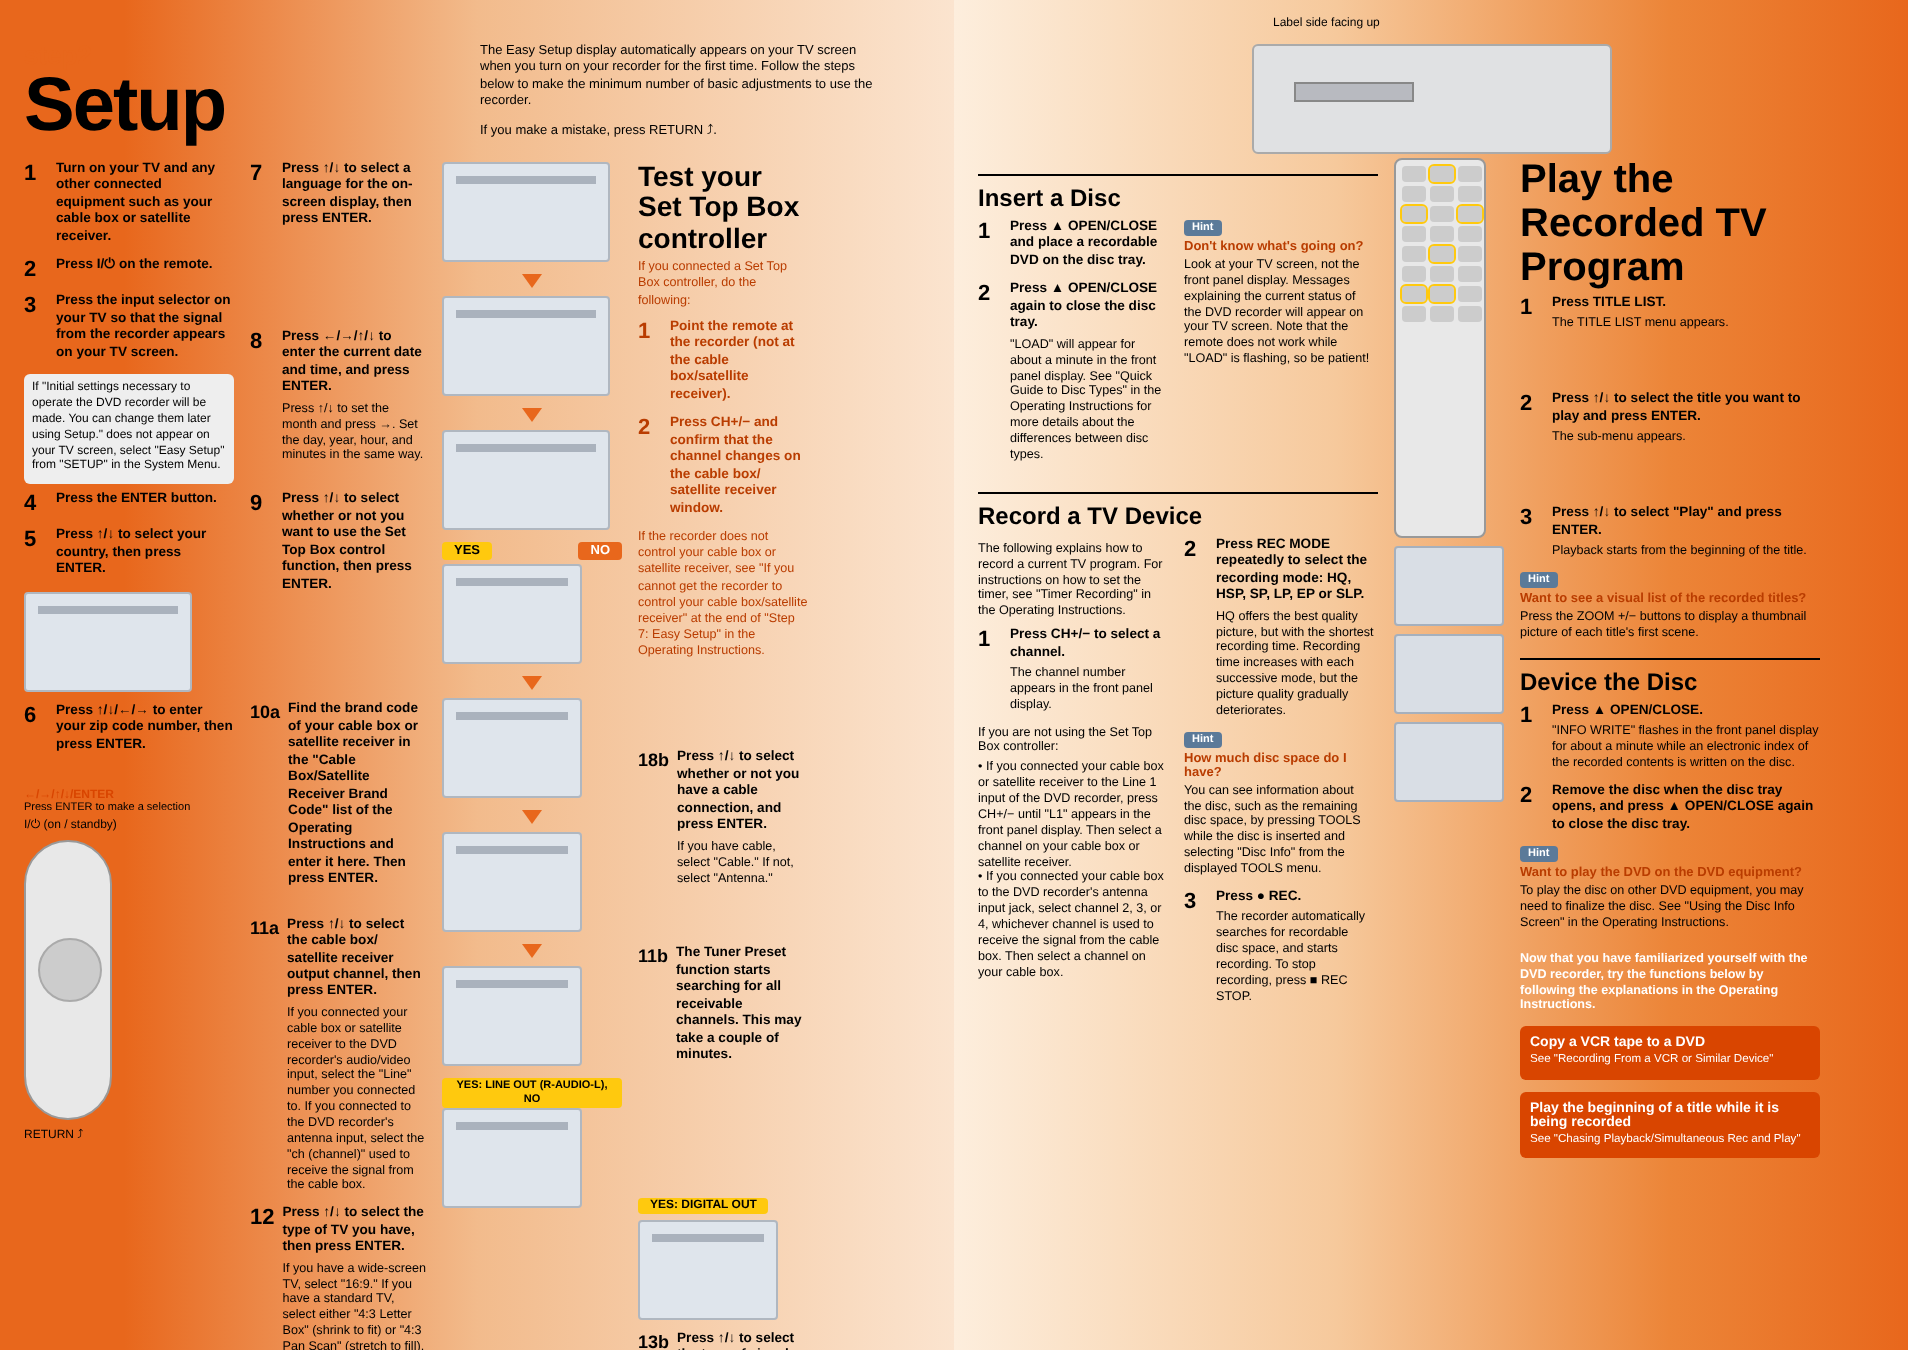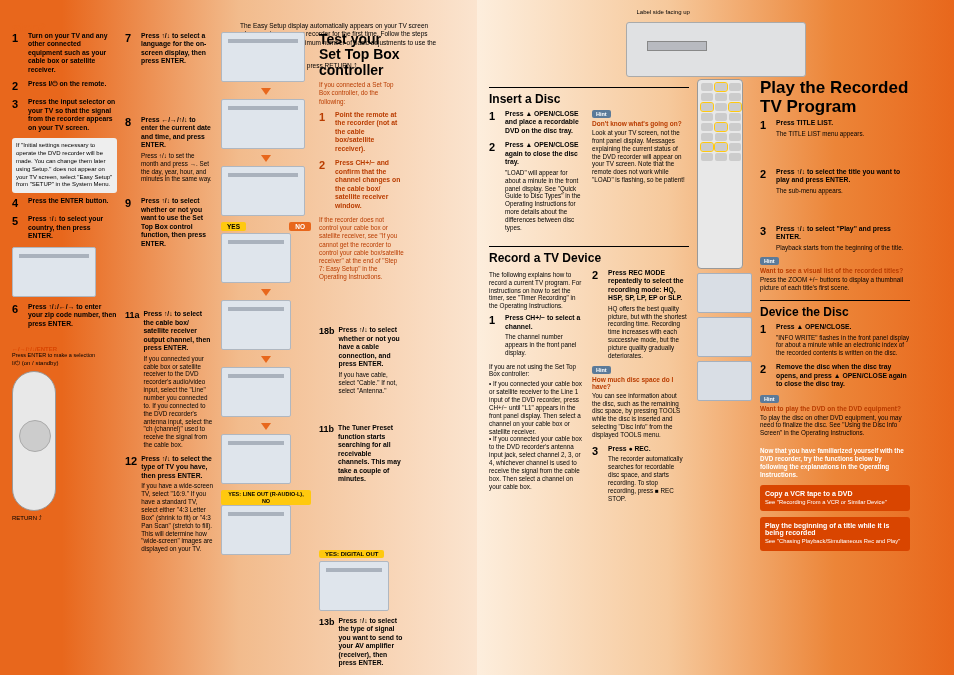--- a/index.html
+++ b/index.html
@@ -45,20 +45,21 @@
   .device .tray{position:absolute;top:18px;left:20px;width:60px;height:10px;background:#b8bac0;border:1px solid #888}
   .device .lbl{position:absolute;top:-14px;left:10px;font-size:6px}
   .remote-group{width:55px;display:flex;flex-direction:column;gap:4px}
   .mini-screen{width:55px;height:40px;background:#d9dee5;border:1px solid #a6b0bd;border-radius:2px}
 </style>
 </head>
 <body>
 
 <div class="page page1">
   <div class="step-tag">step2</div>
+  <div class="big-title">Setup</div>
   <div style="position:absolute;top:22px;left:240px;width:200px">
     <div class="intro">The Easy Setup display automatically appears on your TV screen when you turn on your recorder for the first time. Follow the steps below to make the minimum number of basic adjustments to use the recorder.</div>
     <div class="intro" style="width:150px">If you make a mistake, press RETURN ⤴.</div>
   </div>
 
   <div class="cols">
 
     <div class="col c1">
       <div class="num-item">
           <div class="num">1</div>
@@ -110,20 +111,24 @@
             <div class="txt">Press ←/→/↑/↓ to enter the current date and time, and press ENTER.</div>
             <div class="sub">Press ↑/↓ to set the month and press →. Set the day, year, hour, and minutes in the same way.</div>
           </div>
         </div>
       <div style="height:8px"></div>
       <div class="num-item">
           <div class="num">9</div>
           <div class="txt">Press ↑/↓ to select whether or not you want to use the Set Top Box control function, then press ENTER.</div>
         </div>
       <div style="height:48px"></div>
+      <div class="num-item">
+          <div class="num small">10a</div>
+          <div class="txt">Find the brand code of your cable box or satellite receiver in the "Cable Box/Satellite Receiver Brand Code" list of the Operating Instructions and enter it here. Then press ENTER.</div>
+        </div>
       <div style="height:8px"></div>
       <div class="num-item">
           <div class="num small">11a</div>
           <div>
             <div class="txt">Press ↑/↓ to select the cable box/ satellite receiver output channel, then press ENTER.</div>
             <div class="sub">If you connected your cable box or satellite receiver to the DVD recorder's audio/video input, select the "Line" number you connected to. If you connected to the DVD recorder's antenna input, select the "ch (channel)" used to receive the signal from the cable box.</div>
           </div>
         </div>
       <div class="num-item">
           <div class="num">12</div>
@@ -294,21 +299,21 @@
             <div class="b"></div>
             <div class="b"></div>
         </div>
       </div>
       <div class="mini-screen"></div>
       <div class="mini-screen"></div>
       <div class="mini-screen"></div>
     </div>
 
     <div class="col" style="width:150px">
-      <div class="side-title" style="font-size:17px">Play the Recorded TV Program</div>
+      <div class="side-title" style="font-size:20px">Play the Recorded TV Program</div>
       <div class="num-item">
           <div class="num">1</div>
           <div>
             <div class="txt">Press TITLE LIST.</div>
             <div class="sub">The TITLE LIST menu appears.</div>
           </div>
         </div>
       <div style="height:24px"></div>
       <div class="num-item">
           <div class="num">2</div>

